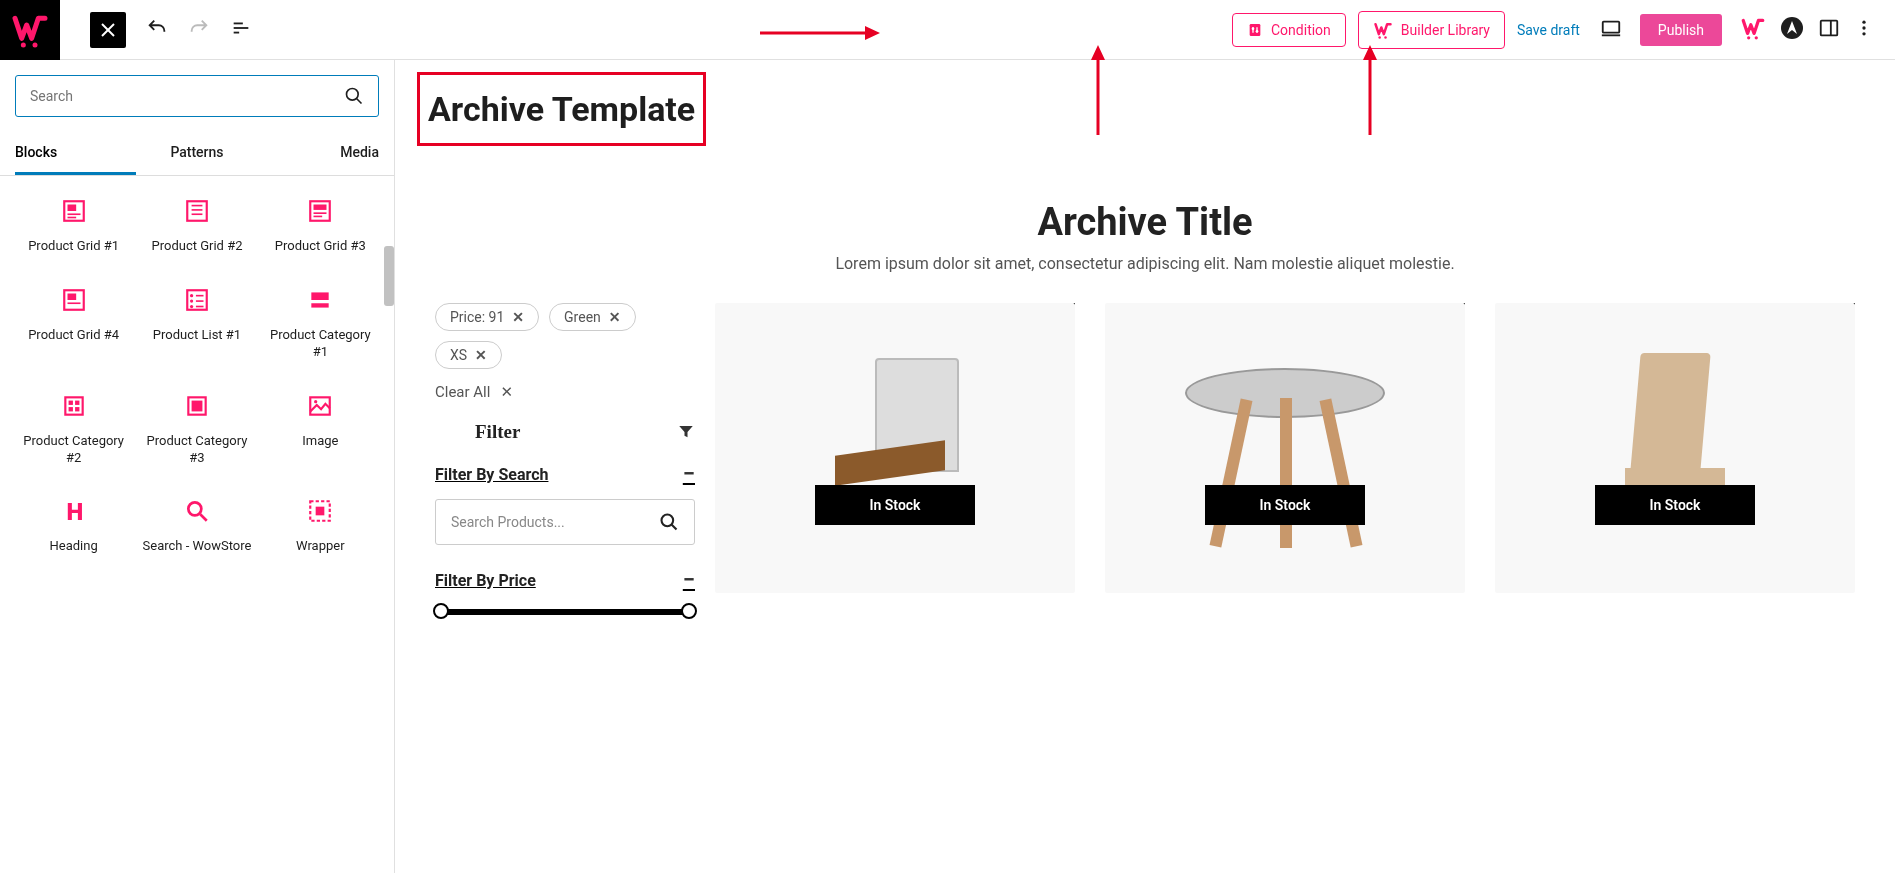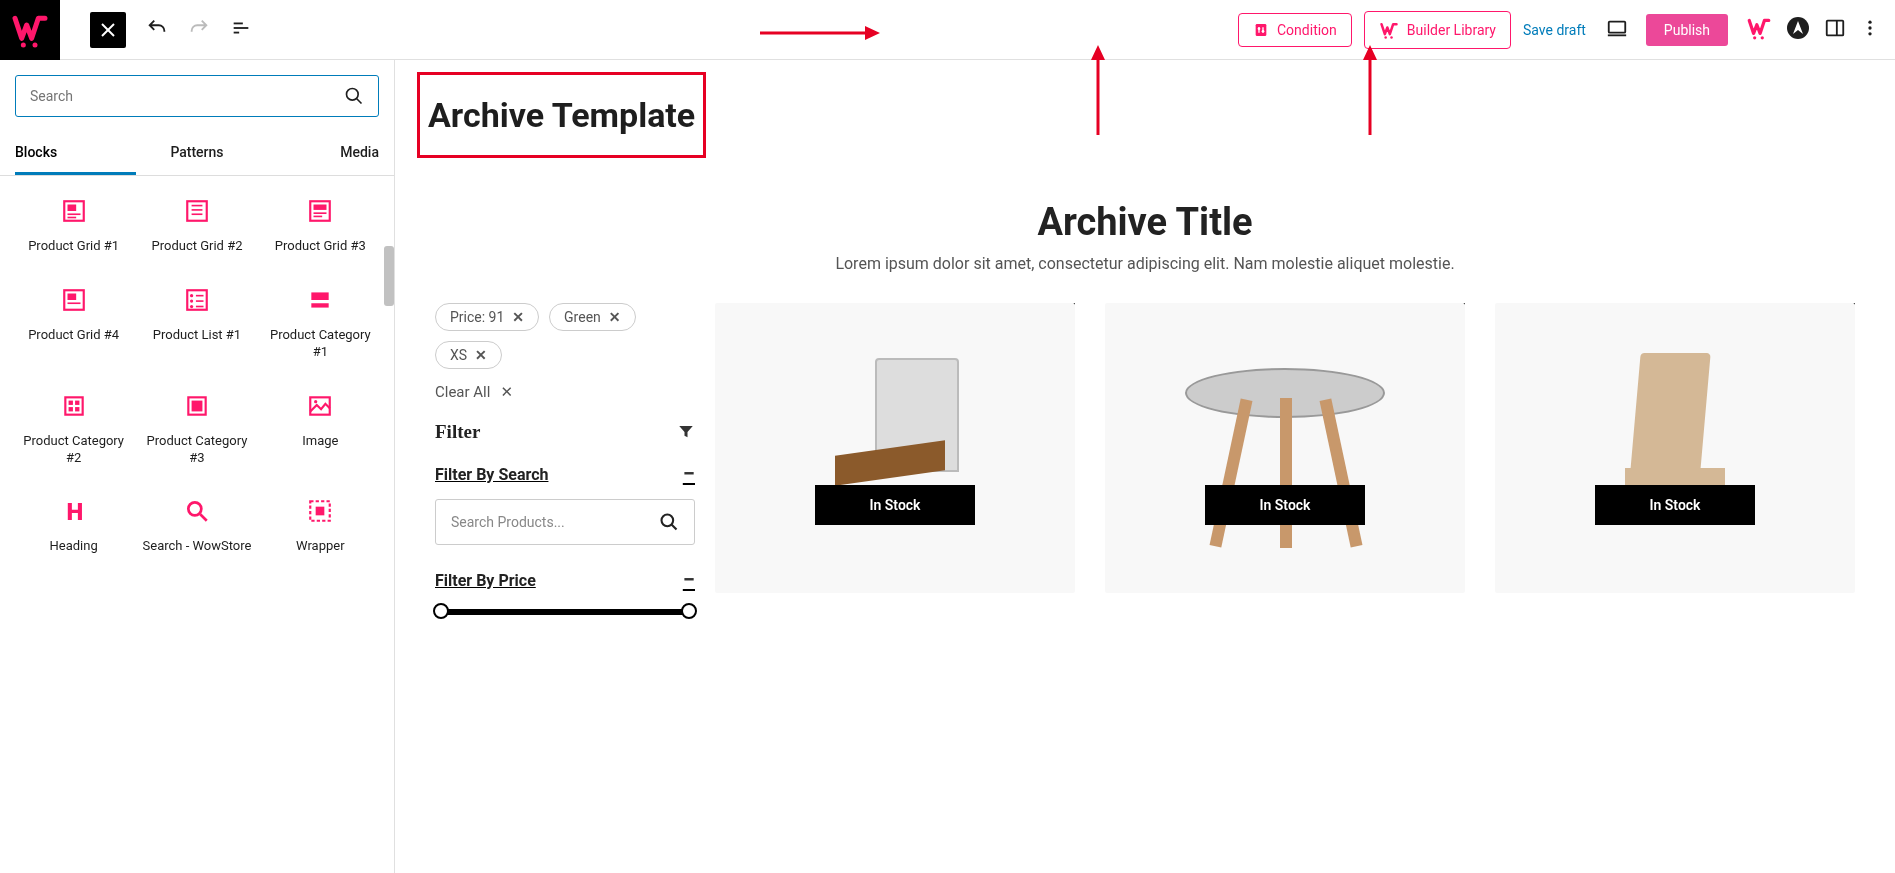--- a/index.html
+++ b/index.html
@@ -1,18 +1,18 @@
 <!DOCTYPE html>
 <html><head>
 <meta charset="utf-8">
 <style>
 * { margin: 0; padding: 0; box-sizing: border-box; font-family: -apple-system, BlinkMacSystemFont, "Segoe UI", Roboto, sans-serif; }
 body { background: #fff; overflow: hidden; }
 
-.top-bar { height: 60px; display: flex; align-items: center; border-bottom: 1px solid #e0e0e0; padding-right: 15px; justify-content: flex-end; }
+.top-bar { height: 60px; display: flex; align-items: center; border-bottom: 1px solid #e0e0e0; padding-right: 21px; justify-content: flex-end; }
 .logo-box { width: 60px; height: 60px; background: #000; display: flex; align-items: center; justify-content: center; }
 .logo-box svg { width: 40px; height: 40px; }
 .close-btn { width: 36px; height: 36px; background: #000; color: #fff; display: flex; align-items: center; justify-content: center; margin-left: 30px; border-radius: 2px; cursor: pointer; }
 .undo-btn, .redo-btn, .listview-btn { margin-left: 20px; cursor: pointer; color: #1e1e1e; }
 .redo-btn { color: #bbb; }
 .spacer { flex: 1; }
 .condition-btn, .builder-btn { border: 1px solid #ff176b; color: #ff176b; padding: 8px 14px; border-radius: 4px; margin-right: 12px; cursor: pointer; display: flex; align-items: center; gap: 8px; font-size: 14px; background: #fff; }
 .condition-btn svg { width: 16px; height: 16px; }
 .builder-btn svg { width: 20px; height: 20px; }
 .save-draft { color: #007cba; margin-right: 20px; font-size: 14px; cursor: pointer; }
@@ -49,35 +49,35 @@
 
 .blocks-grid { display: grid; grid-template-columns: repeat(3, 1fr); gap: 10px 0; padding: 10px 12px; }
 .block-item { text-align: center; cursor: pointer; padding: 10px 4px; }
 .block-icon { color: #ff176b; margin-bottom: 12px; height: 30px; display: flex; align-items: center; justify-content: center; }
 .block-icon svg { width: 26px; height: 26px; }
 .block-label { font-size: 13px; color: #1e1e1e; line-height: 1.3; }
 
 .canvas { flex: 1; overflow-y: auto; position: relative; background: #fff; padding: 0; }
 .canvas-inner { padding: 0 20px 40px; }
 
-.template-title { position: absolute; top: 12px; left: 22px; border: 3px solid #e60023; padding: 20px 8px; font-size: 34px; font-weight: 700; color: #1e1e1e; z-index: 5; }
+.template-title { position: absolute; top: 12px; left: 22px; border: 3px solid #e60023; padding: 14px 8px; font-size: 34px; font-weight: 700; color: #1e1e1e; z-index: 5; }
 
 .archive-header { text-align: center; padding: 140px 0 30px; }
 .archive-title { font-size: 38px; font-weight: 700; color: #222; margin-bottom: 10px; }
 .archive-sub { font-size: 16px; color: #555; }
 
 .shop-row { display: flex; gap: 20px; padding: 0 20px; }
 .filter-col { width: 260px; }
 .chips { display: flex; flex-wrap: wrap; gap: 10px; margin-bottom: 14px; }
 .chip { border: 1px solid #ccc; border-radius: 20px; padding: 5px 14px; font-size: 14px; color: #555; display: flex; align-items: center; gap: 8px; cursor: pointer; }
 .chip .x { font-weight: bold; font-size: 14px; }
 .clear-all { font-size: 15px; color: #555; display: flex; align-items: center; gap: 10px; margin-bottom: 20px; cursor: pointer; }
 
 .filter-header { display: flex; justify-content: space-between; align-items: center; margin-bottom: 20px; }
-.filter-title { font-size: 19px; font-weight: 700; font-family: Georgia, serif; color: #222; }
+.filter-title { font-size: 19px; font-weight: 700; font-family: Georgia, serif; color: #222; margin-left: 40px; }
 .funnel-icon { color: #333; }
 
 .filter-section-head { display: flex; justify-content: space-between; align-items: center; margin-bottom: 14px; cursor: pointer; text-decoration: underline; }
 .filter-section-title { font-size: 16px; font-weight: 700; color: #222; }
 .minus { font-size: 22px; color: #333; font-weight: bold; line-height: 1; }
 
 .search-products { border: 1px solid #ccc; border-radius: 3px; display: flex; align-items: center; padding: 12px 15px; margin-bottom: 24px; }
 .search-products input { border: none; outline: none; flex: 1; font-size: 14px; }
 .search-products input::placeholder { color: #888; }
 

